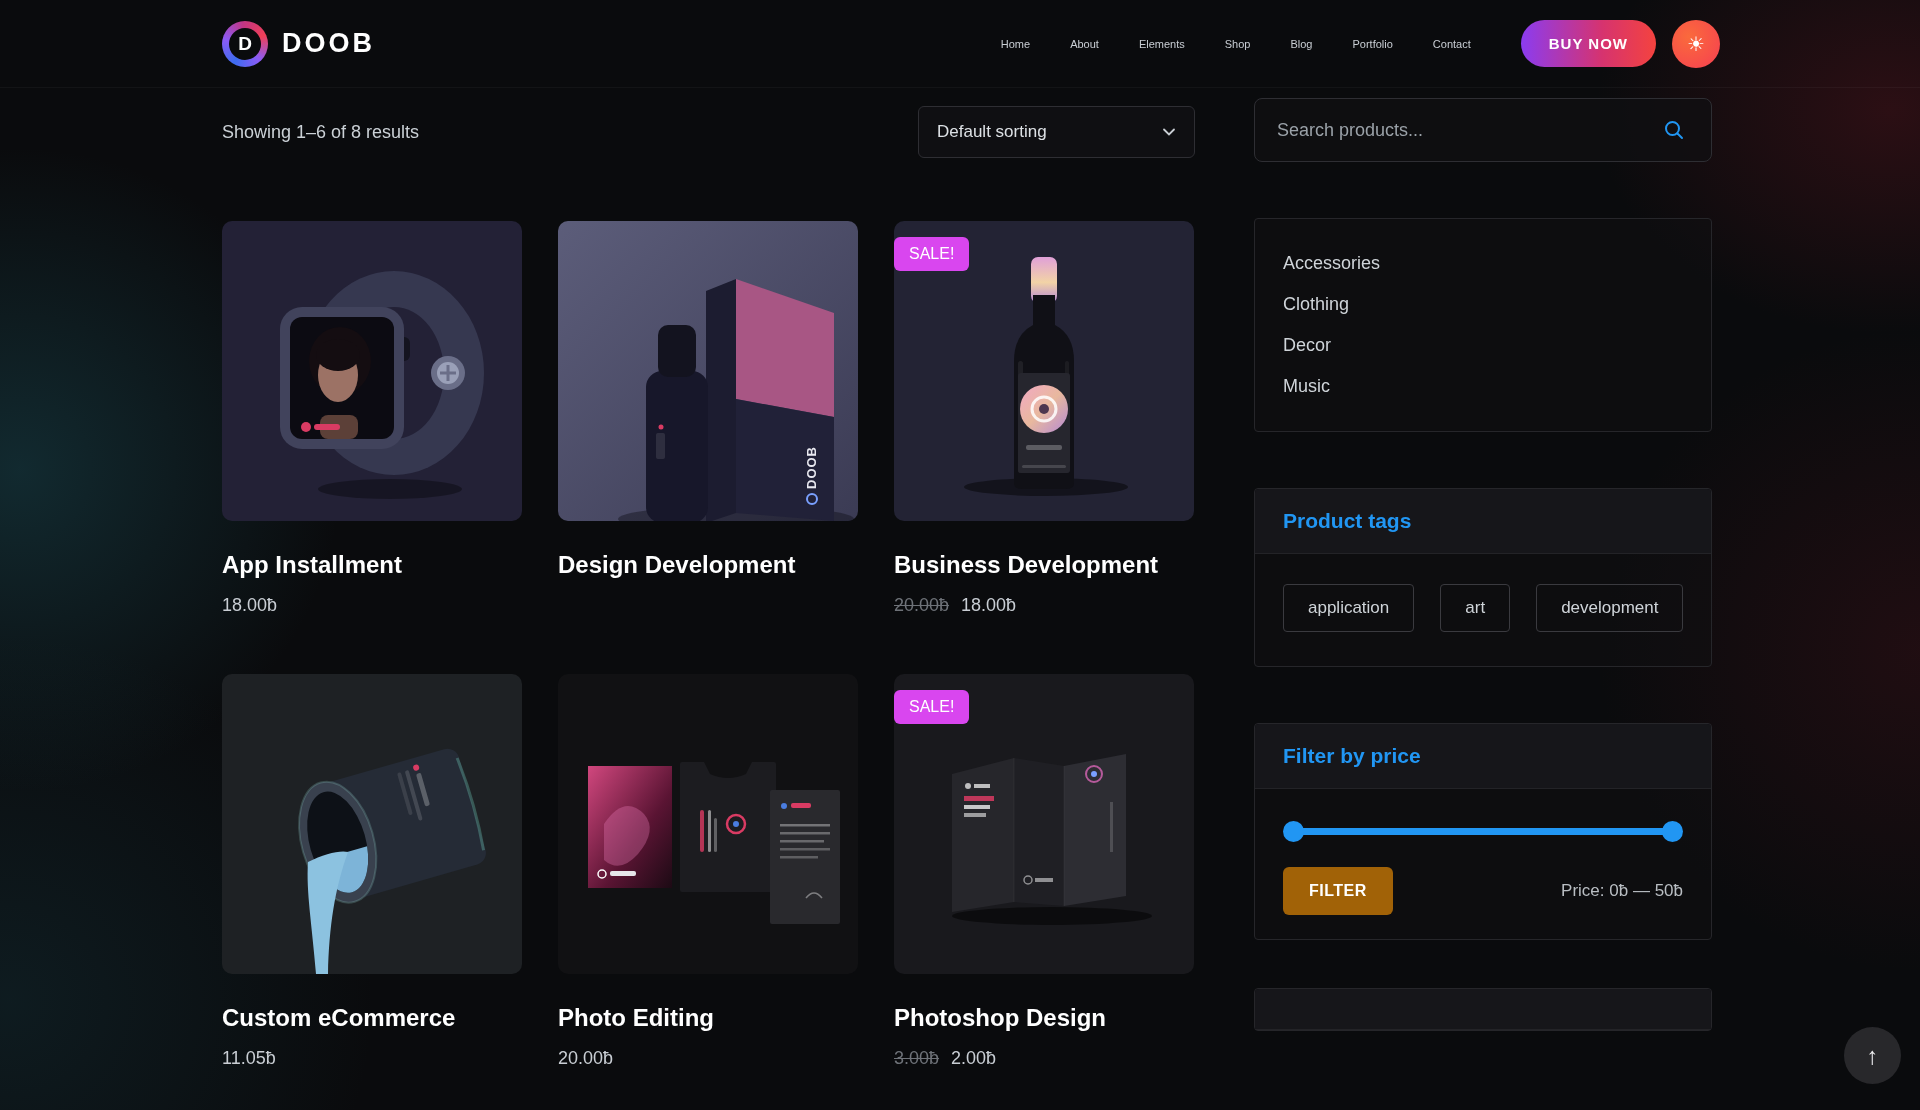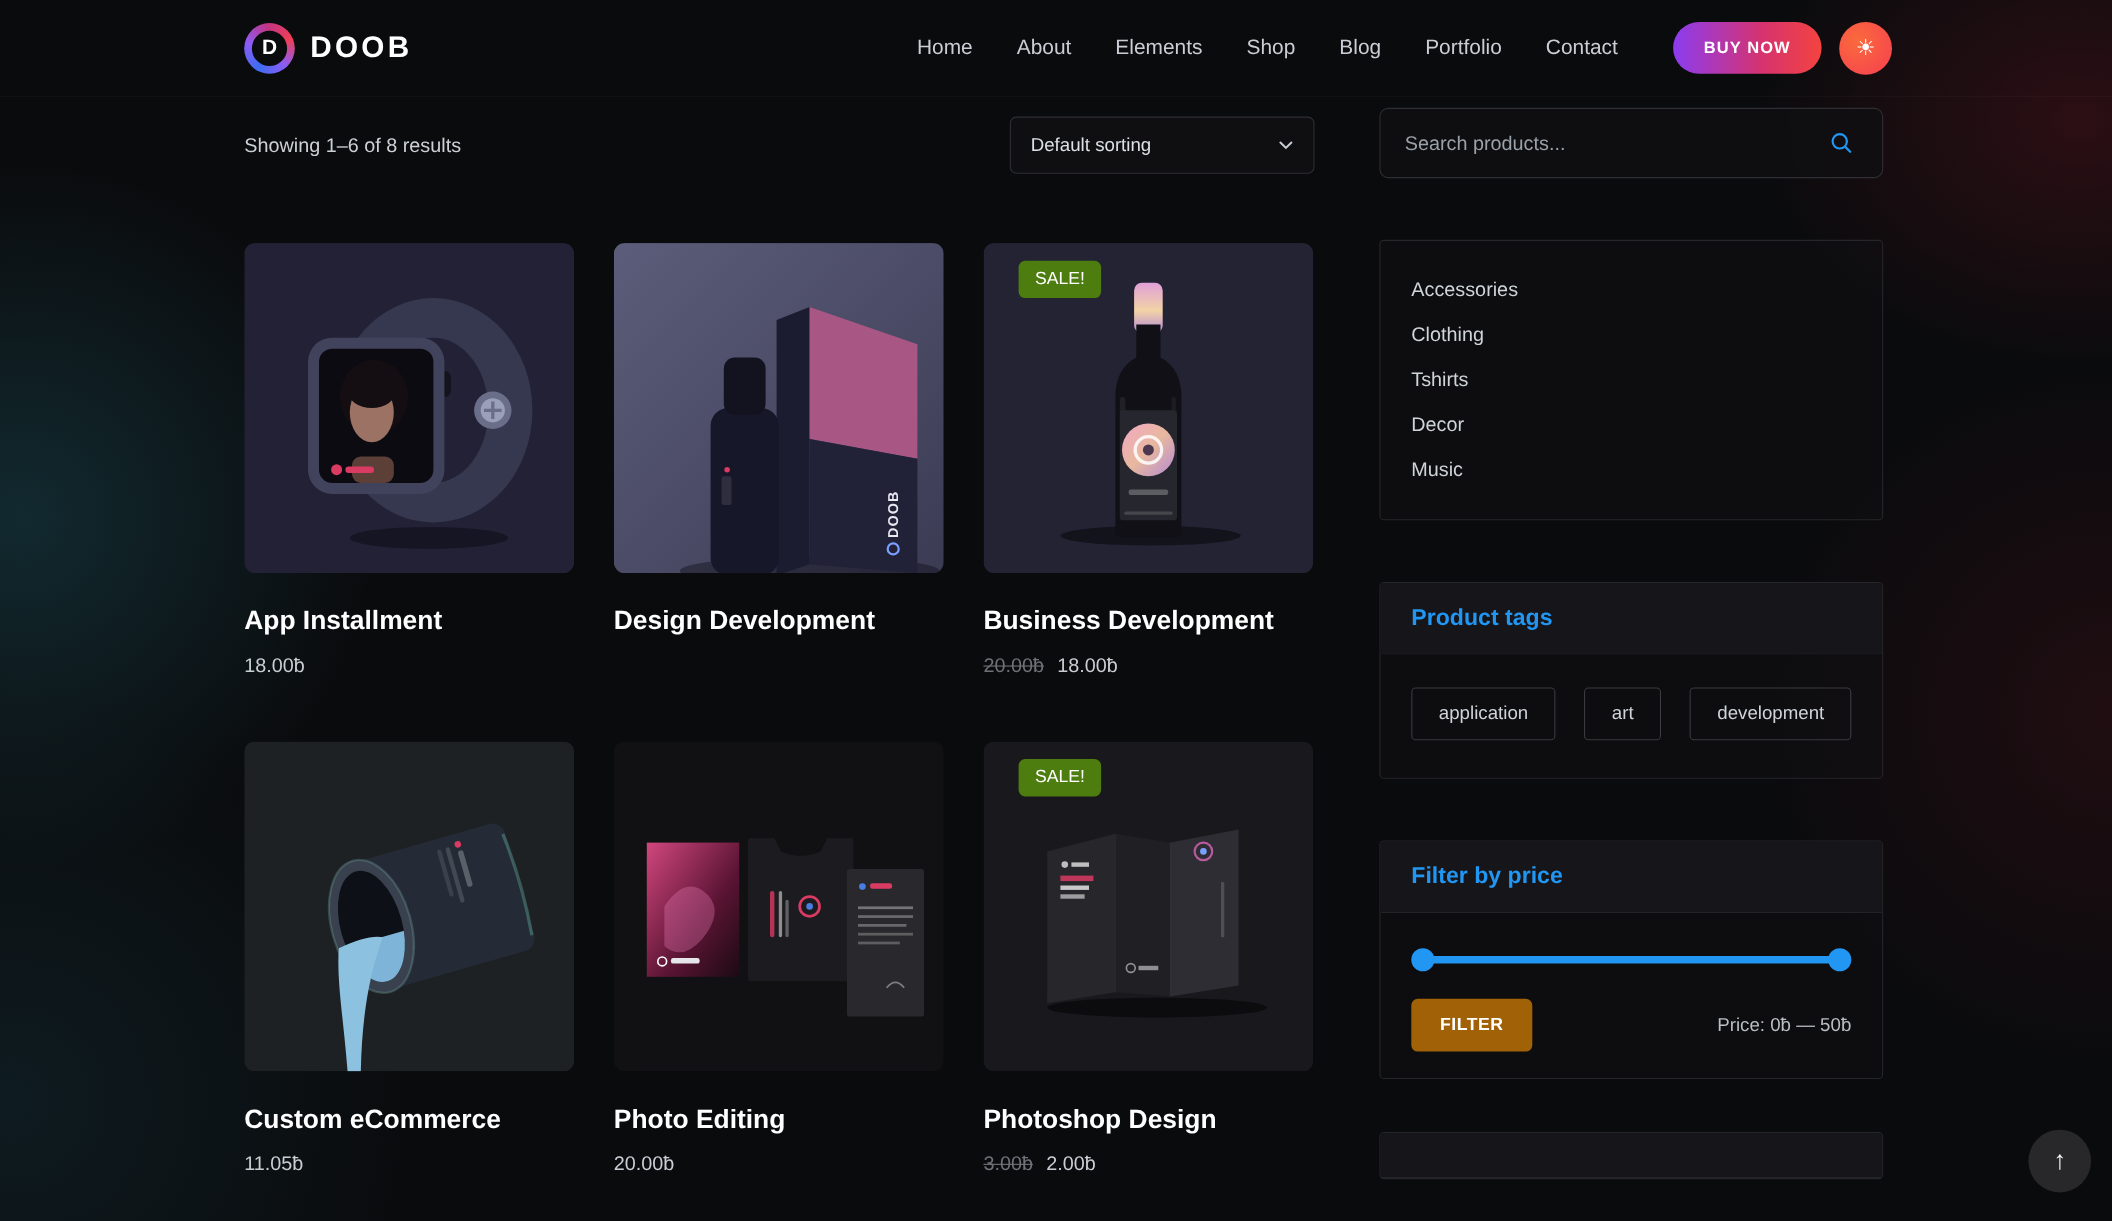--- a/index.html
+++ b/index.html
@@ -29,21 +29,21 @@
     background:conic-gradient(from 210deg, #3d6cf0, #8b5cf6, #c13584, #ef3f57, #8b5cf6, #3d6cf0);
     display:flex; align-items:center; justify-content:center;
   }
   .brand-mark-inner {
     width:32px; height:32px; border-radius:50%; background:#0a0b0d;
     display:flex; align-items:center; justify-content:center;
     color:#fff; font-weight:800; font-size:19px;
   }
   .brand-name { color:#fff; font-size:27px; font-weight:800; letter-spacing:3px; }
   .nav { margin-left:auto; display:flex; align-items:center; gap:40px; }
-  .nav a { color:#c9ced4; text-decoration:none; font-size:19px; cursor:pointer; }
+  .nav a { color:#c9ced4; text-decoration:none; font-size:11px; cursor:pointer; }
   .buy-now {
     margin-left:50px; border:none; cursor:pointer;
     padding:15px 28px; border-radius:26px;
     background:linear-gradient(90deg,#8b3cf0 0%, #d6336f 60%, #f4433f 100%);
     color:#fff; font-size:15px; font-weight:700; letter-spacing:1px;
     font-family:"Liberation Sans", sans-serif;
   }
   .theme-btn {
     margin-left:16px; width:48px; height:48px; border-radius:50%; border:none; cursor:pointer;
     background:radial-gradient(circle at 35% 35%, #fa6a3c, #f63f51);
@@ -71,22 +71,22 @@
   .grid {
     margin-top:57px;
     display:grid; grid-template-columns:repeat(3, 300px);
     column-gap:36px; row-gap:58px;
   }
   .thumb {
     position:relative; width:300px; height:300px; border-radius:10px; overflow:hidden; cursor:pointer;
   }
   .thumb svg { display:block; width:100%; height:100%; }
   .sale-badge {
-    position:absolute; top:16px; left:32px; z-index:2;
-    background:#4d7c0f; color:#fff; font-size:16px;
+    position:absolute; top:16px; left:0; z-index:2;
+    background:#d946ef; color:#fff; font-size:16px;
     padding:8px 15px; border-radius:6px;
   }
   .ptitle { margin-top:30px; font-size:24px; font-weight:700; color:#fff; cursor:pointer; }
   .price-row { margin-top:16px; font-size:18px; display:flex; gap:12px; align-items:baseline; }
   .price-old { color:#6e7278; text-decoration:line-through; }
   .price-cur { color:#c9ced4; }
 
   
   .search-box {
     margin-top:10px; height:64px; padding:0 22px;
@@ -384,21 +384,20 @@
           <circle cx="9.5" cy="9.5" r="6.5" fill="none" stroke="#2196f3" stroke-width="2"></circle>
           <line x1="14.5" y1="14.5" x2="19" y2="19" stroke="#2196f3" stroke-width="2" stroke-linecap="round"></line>
         </svg>
       </button>
     </div>
 
     <section class="widget">
       <div class="widget-body">
         <div class="cat-item">Accessories</div>
         <div class="cat-item">Clothing</div>
-        <div class="cat-item">Tshirts</div>
         <div class="cat-item">Decor</div>
         <div class="cat-item">Music</div>
       </div>
     </section>
 
     <section class="widget">
       <div class="widget-header">
         <div class="widget-title">Product tags</div>
       </div>
       <div class="widget-body">

